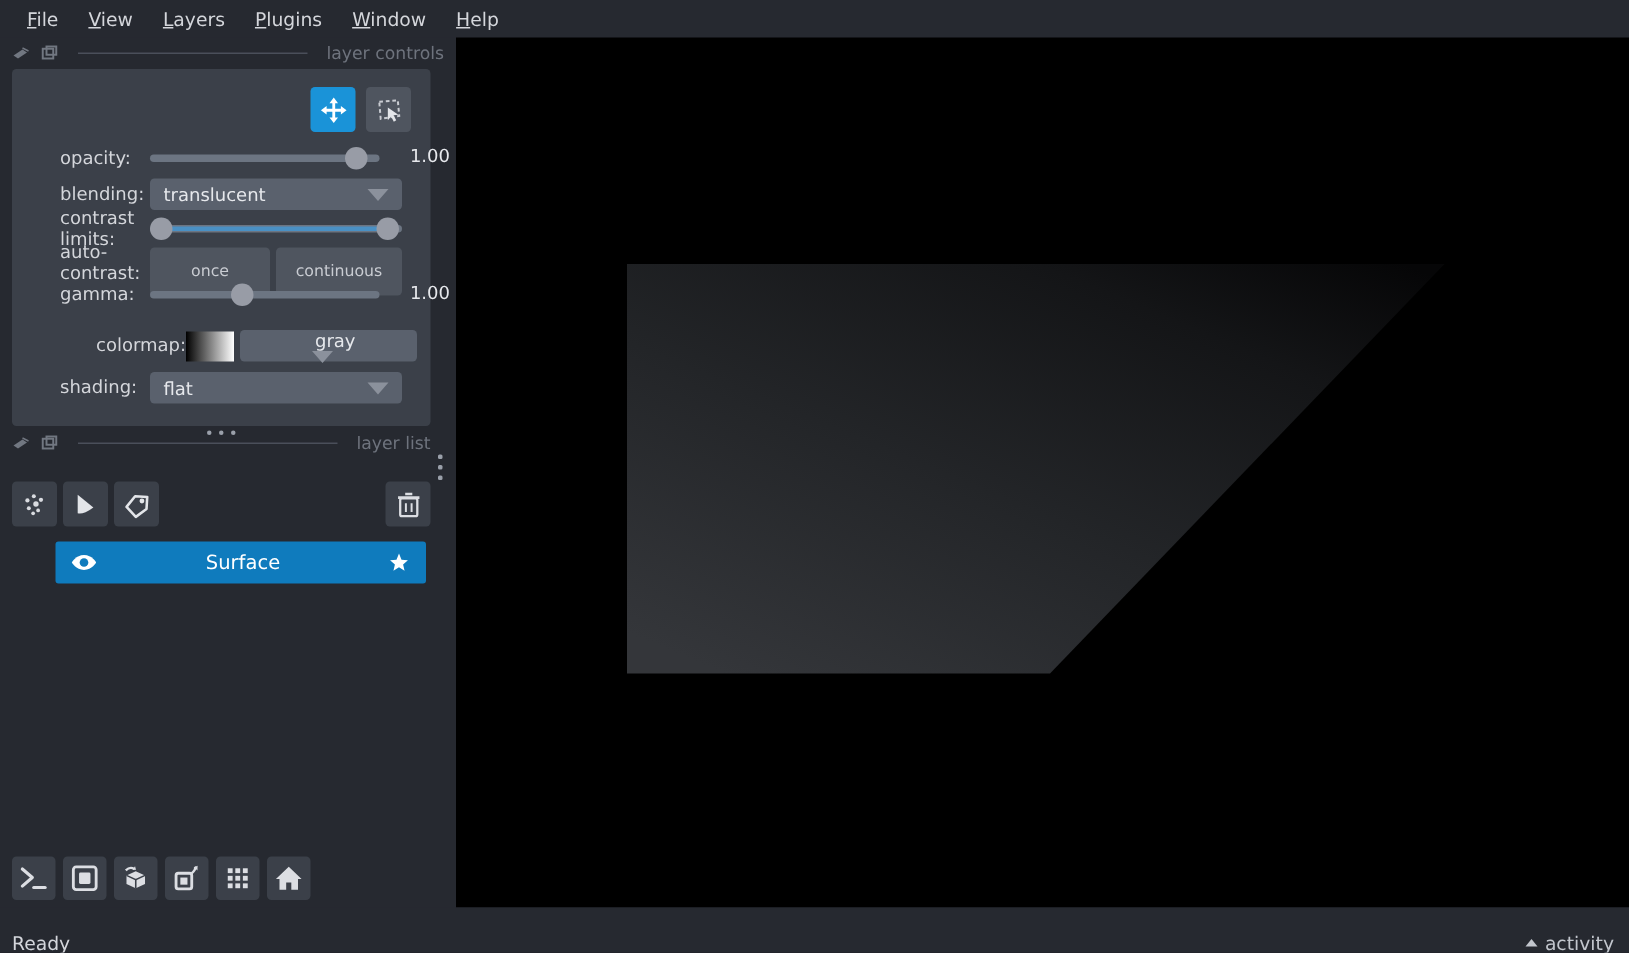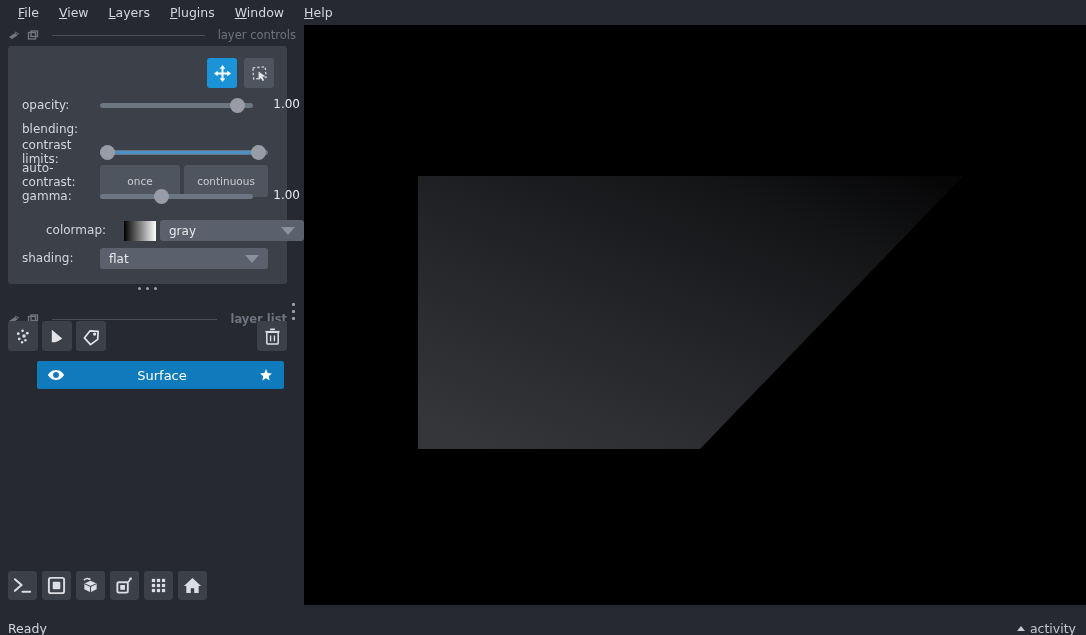--- a/index.html
+++ b/index.html
@@ -55,21 +55,21 @@
     width: 30px; height: 30px; border-radius: 3px; background: #4f555f;
     display: flex; align-items: center; justify-content: center;
   }
   .mode-btn.active { background: #1a93d8; }
 
   .ctl-row {
     position: absolute; left: 0; width: 279px; height: 22px;
     display: flex; align-items: center;
   }
   .ctl-label {
-    width: 92px; text-align: left; padding-left: 14px;
+    width: 92px; text-align: left; padding-left: 32px;
     color: #d4d6db; font-size: 12px;
   }
   .ctl-field { position: relative; width: 168px; height: 20px; }
 
   
   .slider-track {
     position: absolute; left: 0; top: 8px; width: 153px; height: 5px;
     background: #6c7582; border-radius: 3px;
   }
   .slider-handle {
@@ -113,21 +113,21 @@
     background: linear-gradient(to right, #000000, #ffffff);
   }
 
   .panel-dots {
     position: absolute; left: 0; top: 262px; width: 295px;
     display: flex; justify-content: center; gap: 5px;
   }
   .panel-dots span { width: 3px; height: 3px; background: #9aa0aa; border-radius: 50%; }
 
   
-  #layerlist-header { position: absolute; left: 0; top: 284px; width: 295px; font-weight: bold; }
+  #layerlist-header { position: absolute; left: 0; top: 260px; width: 295px; }
   #side-grip {
     position: absolute; left: 292px; top: 278px;
     display: flex; flex-direction: column; gap: 4px;
   }
   #side-grip span { width: 3px; height: 3px; background: #9aa0aa; border-radius: 1px; }
 
   #layer-toolbar {
     position: absolute; left: 8px; top: 296px; width: 279px; height: 32px;
   }
   .lt-btn {
@@ -233,20 +233,26 @@
         <div class="ctl-label">opacity:</div>
         <div class="ctl-field">
           <div class="slider-track"></div>
           <div class="slider-handle" style="left:130px;"></div>
           <div class="slider-value">1.00</div>
         </div>
       </div>
 
       <div class="ctl-row" style="top:72px;">
         <div class="ctl-label">blending:</div>
+        <div class="ctl-field">
+          <div class="combo" style="width:168px;">
+            <div class="combo-text">translucent</div>
+            <div class="combo-arrow"></div>
+          </div>
+        </div>
       </div>
 
       <div class="ctl-row" style="top:95px;">
         <div class="ctl-label">contrast limits:</div>
         <div class="ctl-field">
           <div class="range-track-bg"></div>
           <div class="range-track-sel" style="left:8px; width:145px;"></div>
           <div class="slider-handle" style="left:0px;"></div>
           <div class="slider-handle" style="left:151px;"></div>
         </div>
@@ -266,21 +272,21 @@
           <div class="slider-track"></div>
           <div class="slider-handle" style="left:54px;"></div>
           <div class="slider-value">1.00</div>
         </div>
       </div>
 
       <div class="ctl-row" style="top:173px;margin-left:24px;">
         <div class="ctl-label">colormap:</div>
         <div class="ctl-field">
           <div class="cmap-swatch"></div>
-          <div class="combo" style="left:36px; width:144px;">
+          <div class="combo" style="left:36px; width:118px;flex-direction:column;">
             <div class="combo-text">gray</div>
             <div class="combo-arrow"></div>
           </div>
         </div>
       </div>
 
       <div class="ctl-row" style="top:201px;">
         <div class="ctl-label">shading:</div>
         <div class="ctl-field">
           <div class="combo" style="width:168px;">

